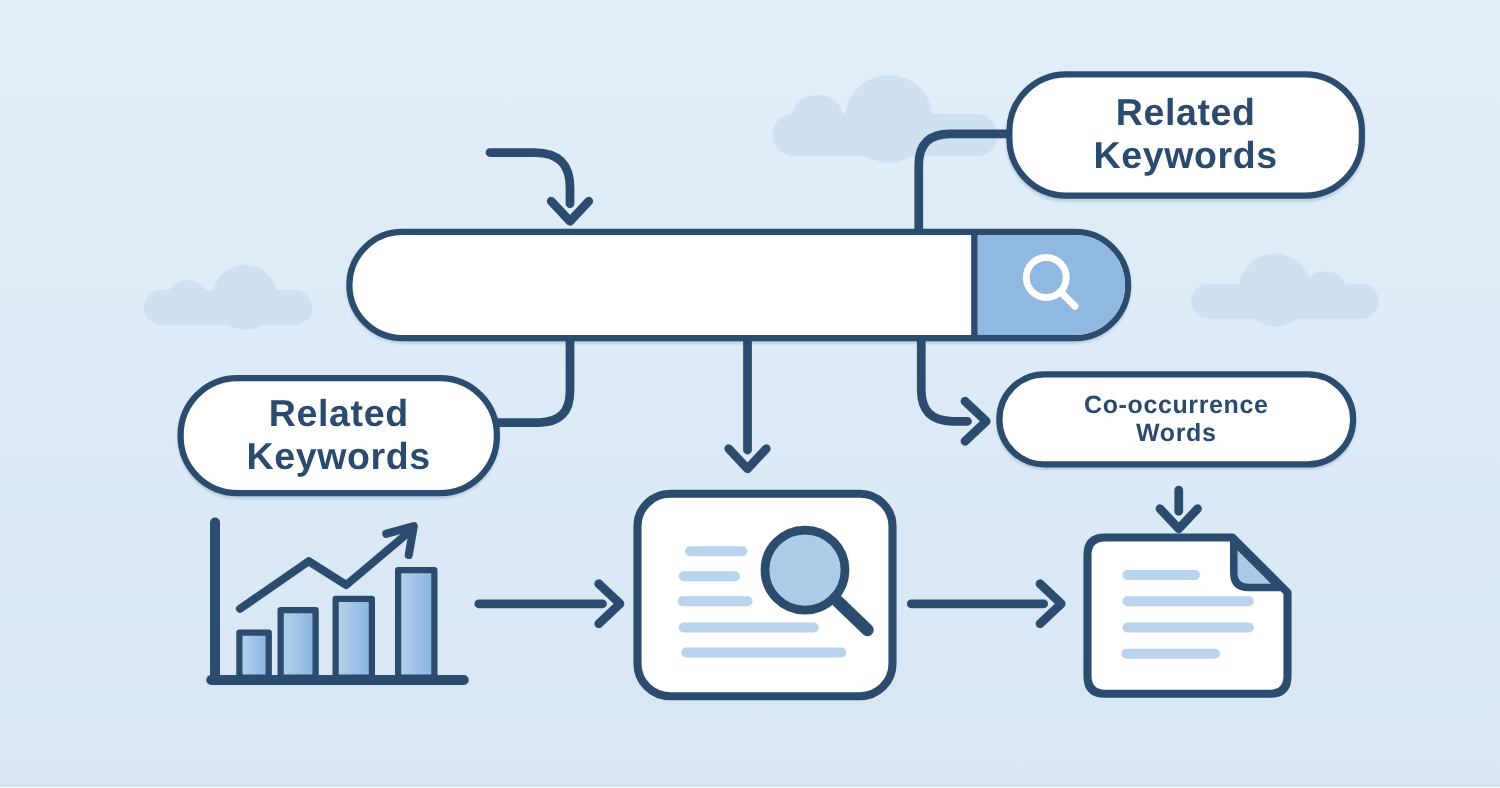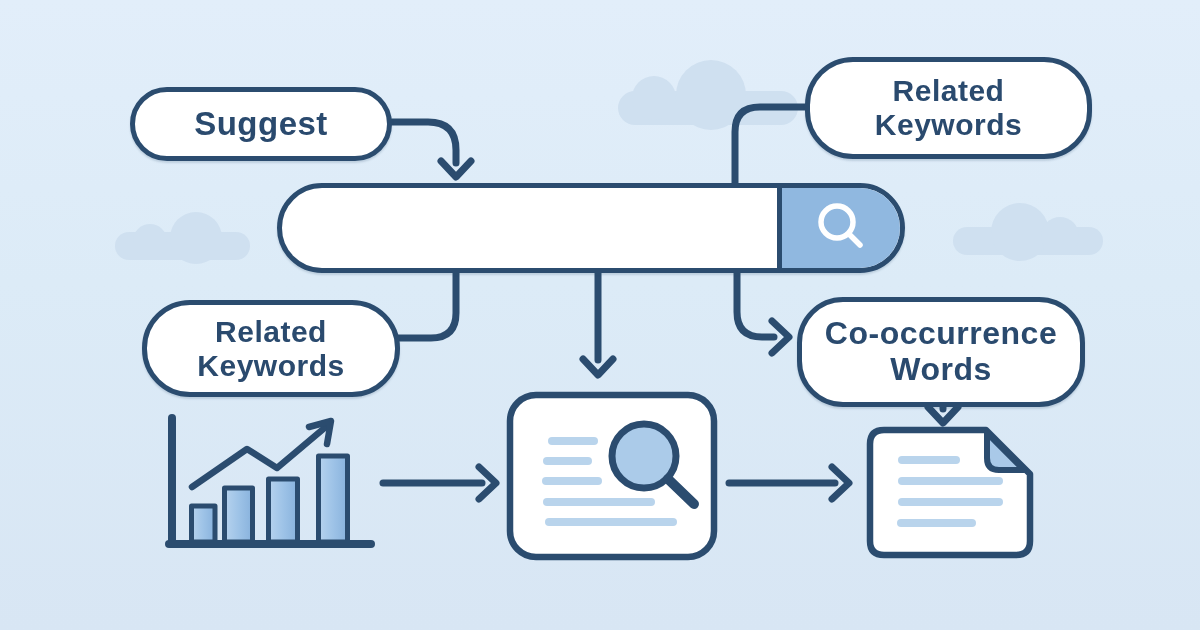--- a/index.html
+++ b/index.html
@@ -26,21 +26,21 @@
     position:absolute; z-index:3;
     background:#ffffff; border:5px solid #2b4c6f;
     display:flex; flex-direction:column; align-items:center; justify-content:center;
     color:#2a4a6e; font-weight:700; text-align:center;
     letter-spacing:0.5px; line-height:1.12;
     box-shadow:0 2px 2px rgba(43,76,111,0.18);
   }
   .pill-suggest       { left:130px; top:87px;  width:262px; height:74px;  border-radius:37px; font-size:33px; }
   .pill-related-top   { left:805px; top:57px;  width:287px; height:102px; border-radius:48px; font-size:30px; }
   .pill-related-left  { left:142px; top:300px; width:258px; height:97px;  border-radius:48px; font-size:30px; }
-  .pill-cooccurrence  { left:797px; top:297px; width:288px; height:110px;  border-radius:46px; font-size:32px; }
+  .pill-cooccurrence  { left:797px; top:297px; width:288px; height:77px;  border-radius:46px; font-size:20px; }
 
   
   .search-bar {
     position:absolute; z-index:3;
     left:277px; top:183px; width:628px; height:90px;
     background:#ffffff; border:5px solid #2b4c6f; border-radius:45px;
     overflow:hidden;
     box-shadow:0 2px 2px rgba(43,76,111,0.18);
   }
   .search-value {
@@ -142,23 +142,20 @@
       <path d="M 987 433 L 1024 470 H 999 Q 987 470 987 458 Z" fill="#a9c9e8" stroke="#2b4c6f" stroke-width="6" stroke-linejoin="round"></path>
       <g fill="#b9d4ec">
         <rect x="898" y="456" width="62" height="8" rx="4"></rect>
         <rect x="898" y="477" width="105" height="8" rx="4"></rect>
         <rect x="898" y="498" width="105" height="8" rx="4"></rect>
         <rect x="897" y="519" width="79" height="8" rx="4"></rect>
       </g>
     </g>
   </svg>
 
-  <div class="pill pill-suggest">
-    <span>Suggest</span>
-  </div>
 
   <div class="pill pill-related-top">
     <span>Related</span>
     <span>Keywords</span>
   </div>
 
   <div class="pill pill-related-left">
     <span>Related</span>
     <span>Keywords</span>
   </div>

